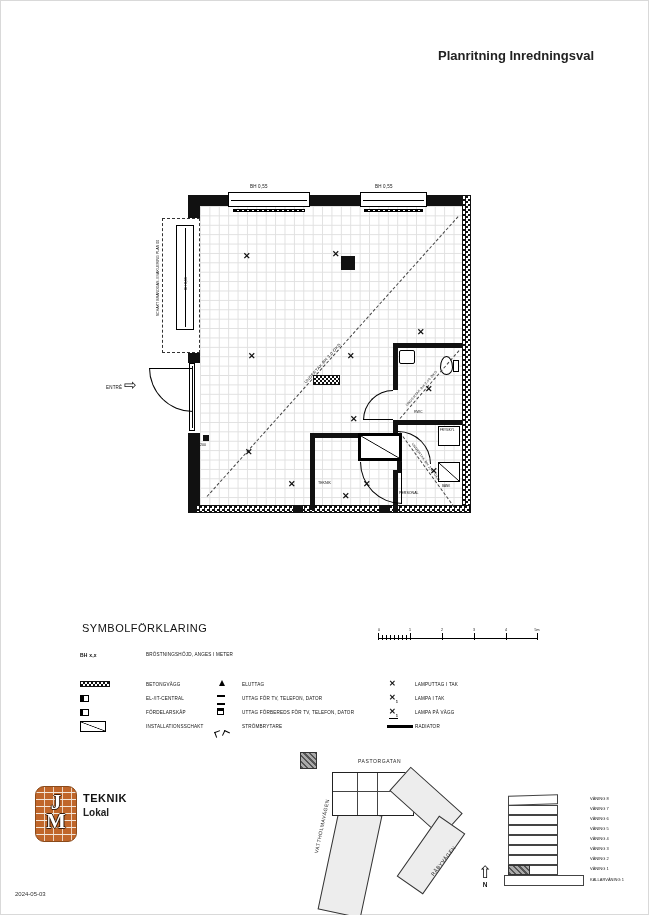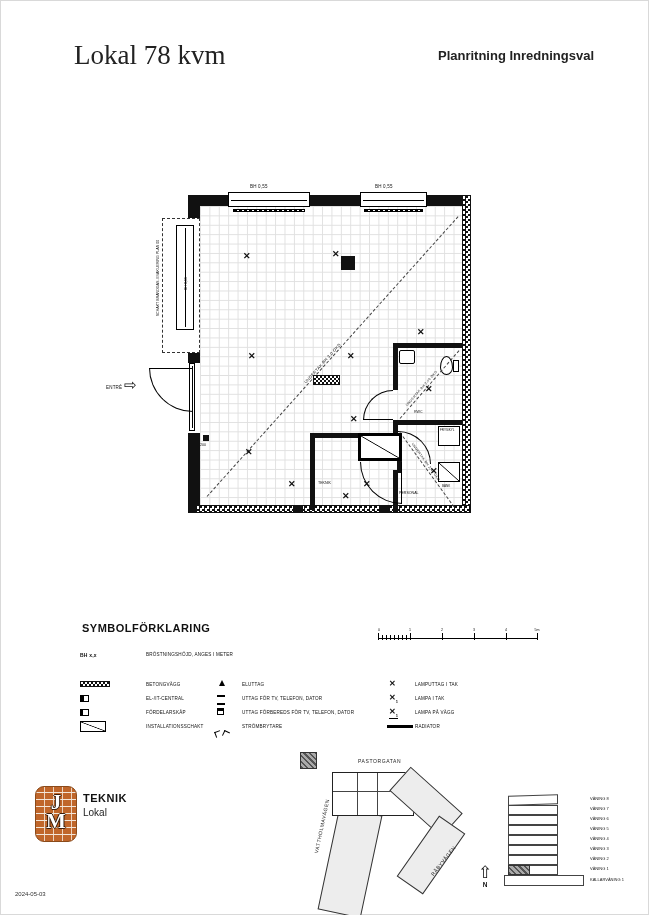--- a/index.html
+++ b/index.html
@@ -32,21 +32,21 @@
   .arc{box-sizing:border-box;}
   .arcA{border-top:1px solid #000;border-left:1px solid #000;border-bottom:1px solid #000;border-radius:0 0 0 100%;}
   .arcB{border-top:1px solid #000;border-left:1px solid #000;border-bottom:1px solid #000;border-radius:100% 0 0 0;}
   .arcC{border-top:1px solid #000;border-right:1px solid #000;border-radius:0 100% 0 0;}
   .arcD{border-left:1px solid #000;border-bottom:1px solid #000;border-right:1px solid #000;border-radius:0 0 0 100%;}
   .shaft{border:3px solid #000;background:linear-gradient(to top right,transparent calc(50% - .8px),#000 50%,transparent calc(50% + .8px)),#fff;box-sizing:border-box;}
   .blk{background:#111;}
   .fixture{border:1px solid #000;background:#fff;box-sizing:border-box;}
 
   
-  .legend-title{left:82px;top:622px;font-size:11px;font-weight:bold;letter-spacing:.5px;}
+  .legend-title{left:82px;top:622px;font-size:11px;font-weight:normal;letter-spacing:.5px;}
   .leg-sym{position:absolute;}
   .leg-label{position:absolute;font-size:4.6px;letter-spacing:.2px;white-space:nowrap;color:#111;}
   .checkbar{width:30px;height:6px;background:repeating-conic-gradient(#111 0% 25%,#fff 0% 50%) 0 0/4px 4px;border:1px solid #111;box-sizing:border-box;}
   .schaktsym{width:26px;height:11px;border:1px solid #000;background:linear-gradient(to top right,transparent calc(50% - .7px),#000 50%,transparent calc(50% + .7px)),#fff;box-sizing:border-box;}
   .elbox{width:9px;height:7px;border:1px solid #000;box-sizing:border-box;background:linear-gradient(90deg,#000 0 3px,#fff 3px);}
   .tri{width:0;height:0;border-left:3.5px solid transparent;border-right:3.5px solid transparent;border-bottom:6px solid #000;}
   .twolines{width:8px;height:6px;border-top:2px solid #000;border-bottom:2px solid #000;}
   .sqsym{width:7px;height:7px;border:1px solid #000;box-sizing:border-box;background:linear-gradient(#000 0 2px,transparent 2px);}
   .swsym{display:inline-block;width:5px;height:5px;border-left:1px solid #000;border-top:1px solid #000;transform:rotate(-20deg);margin-right:2px;}
   .radsym{width:26px;height:3px;background:#000;}
@@ -60,21 +60,21 @@
 
   
   .jm-logo{left:35px;top:786px;width:42px;height:56px;border-radius:9px;border:1px solid #8a4a1a;
     background-color:#c0662a;
     background-image:repeating-linear-gradient(0deg,transparent 0 6px,#f3e6d8 6px 7px),
                      repeating-linear-gradient(90deg,transparent 0 8px,rgba(243,230,216,.85) 8px 9px);
     text-align:center;box-sizing:border-box;}
   .jm-letter{font-family:"Liberation Serif",serif;font-weight:bold;color:#fff;font-size:21px;line-height:.92;
     text-shadow:0 0 1px #000,1px 0 0 #40200a,-1px 0 0 #40200a,0 1px 0 #40200a,0 -1px 0 #40200a;}
   .project{left:83px;top:792px;font-size:11px;font-weight:bold;letter-spacing:.5px;}
-  .ptype{left:83px;top:807px;font-size:10px;color:#222;}
+  .ptype{left:83px;top:807px;font-size:10px;color:#222;font-weight:bold;}
   .pdate{left:15px;top:891px;font-size:6px;color:#333;}
 
   
   .siteplan{left:300px;top:752px;width:215px;height:160px;}
   .bldg{position:absolute;background:#ededed;border:1.5px solid #333;box-sizing:border-box;}
   .bldg-detail{position:absolute;background:#fff;border:1.5px solid #222;box-sizing:border-box;
     background-image:linear-gradient(90deg,transparent 0 24px,#444 24px 25px,transparent 25px 44px,#444 44px 45px,transparent 45px),
                      linear-gradient(transparent 0 18px,#444 18px 19px,transparent 19px);}
   .hatch{background:repeating-linear-gradient(45deg,#555 0 1.5px,#aaa 1.5px 4px);border:1px solid #333;box-sizing:border-box;}
   .street{position:absolute;font-size:5px;letter-spacing:.6px;color:#222;white-space:nowrap;}
@@ -85,21 +85,20 @@
   
   .elev{left:500px;top:783px;width:148px;height:112px;}
   .floorrow{position:absolute;left:8px;width:50px;height:10px;border:1px solid #444;box-sizing:border-box;background:#fff;}
   .cellar{position:absolute;left:4px;top:92px;width:80px;height:11px;border:1px solid #444;box-sizing:border-box;background:#fff;}
   .elev-label{position:absolute;left:90px;font-size:4px;white-space:nowrap;color:#222;}
 </style>
 </head>
 <body>
 <div class="page">
 
-<div class="abs title">Lokal 78 kvm</div>
 <div class="abs subtitle">Planritning Inredningsval</div>
 
 <div class="abs plan">
 
   <div class="abs floor"></div>
 
   <div class="abs wall" style="left:88px;top:17px;width:282px;height:11px;"></div>
   <div class="abs wall" style="left:88px;top:17px;width:12px;height:168px;"></div>
   <div class="abs wall" style="left:88px;top:255px;width:12px;height:80px;"></div>
   <div class="abs check" style="left:362px;top:17px;width:9px;height:318px;"></div>

